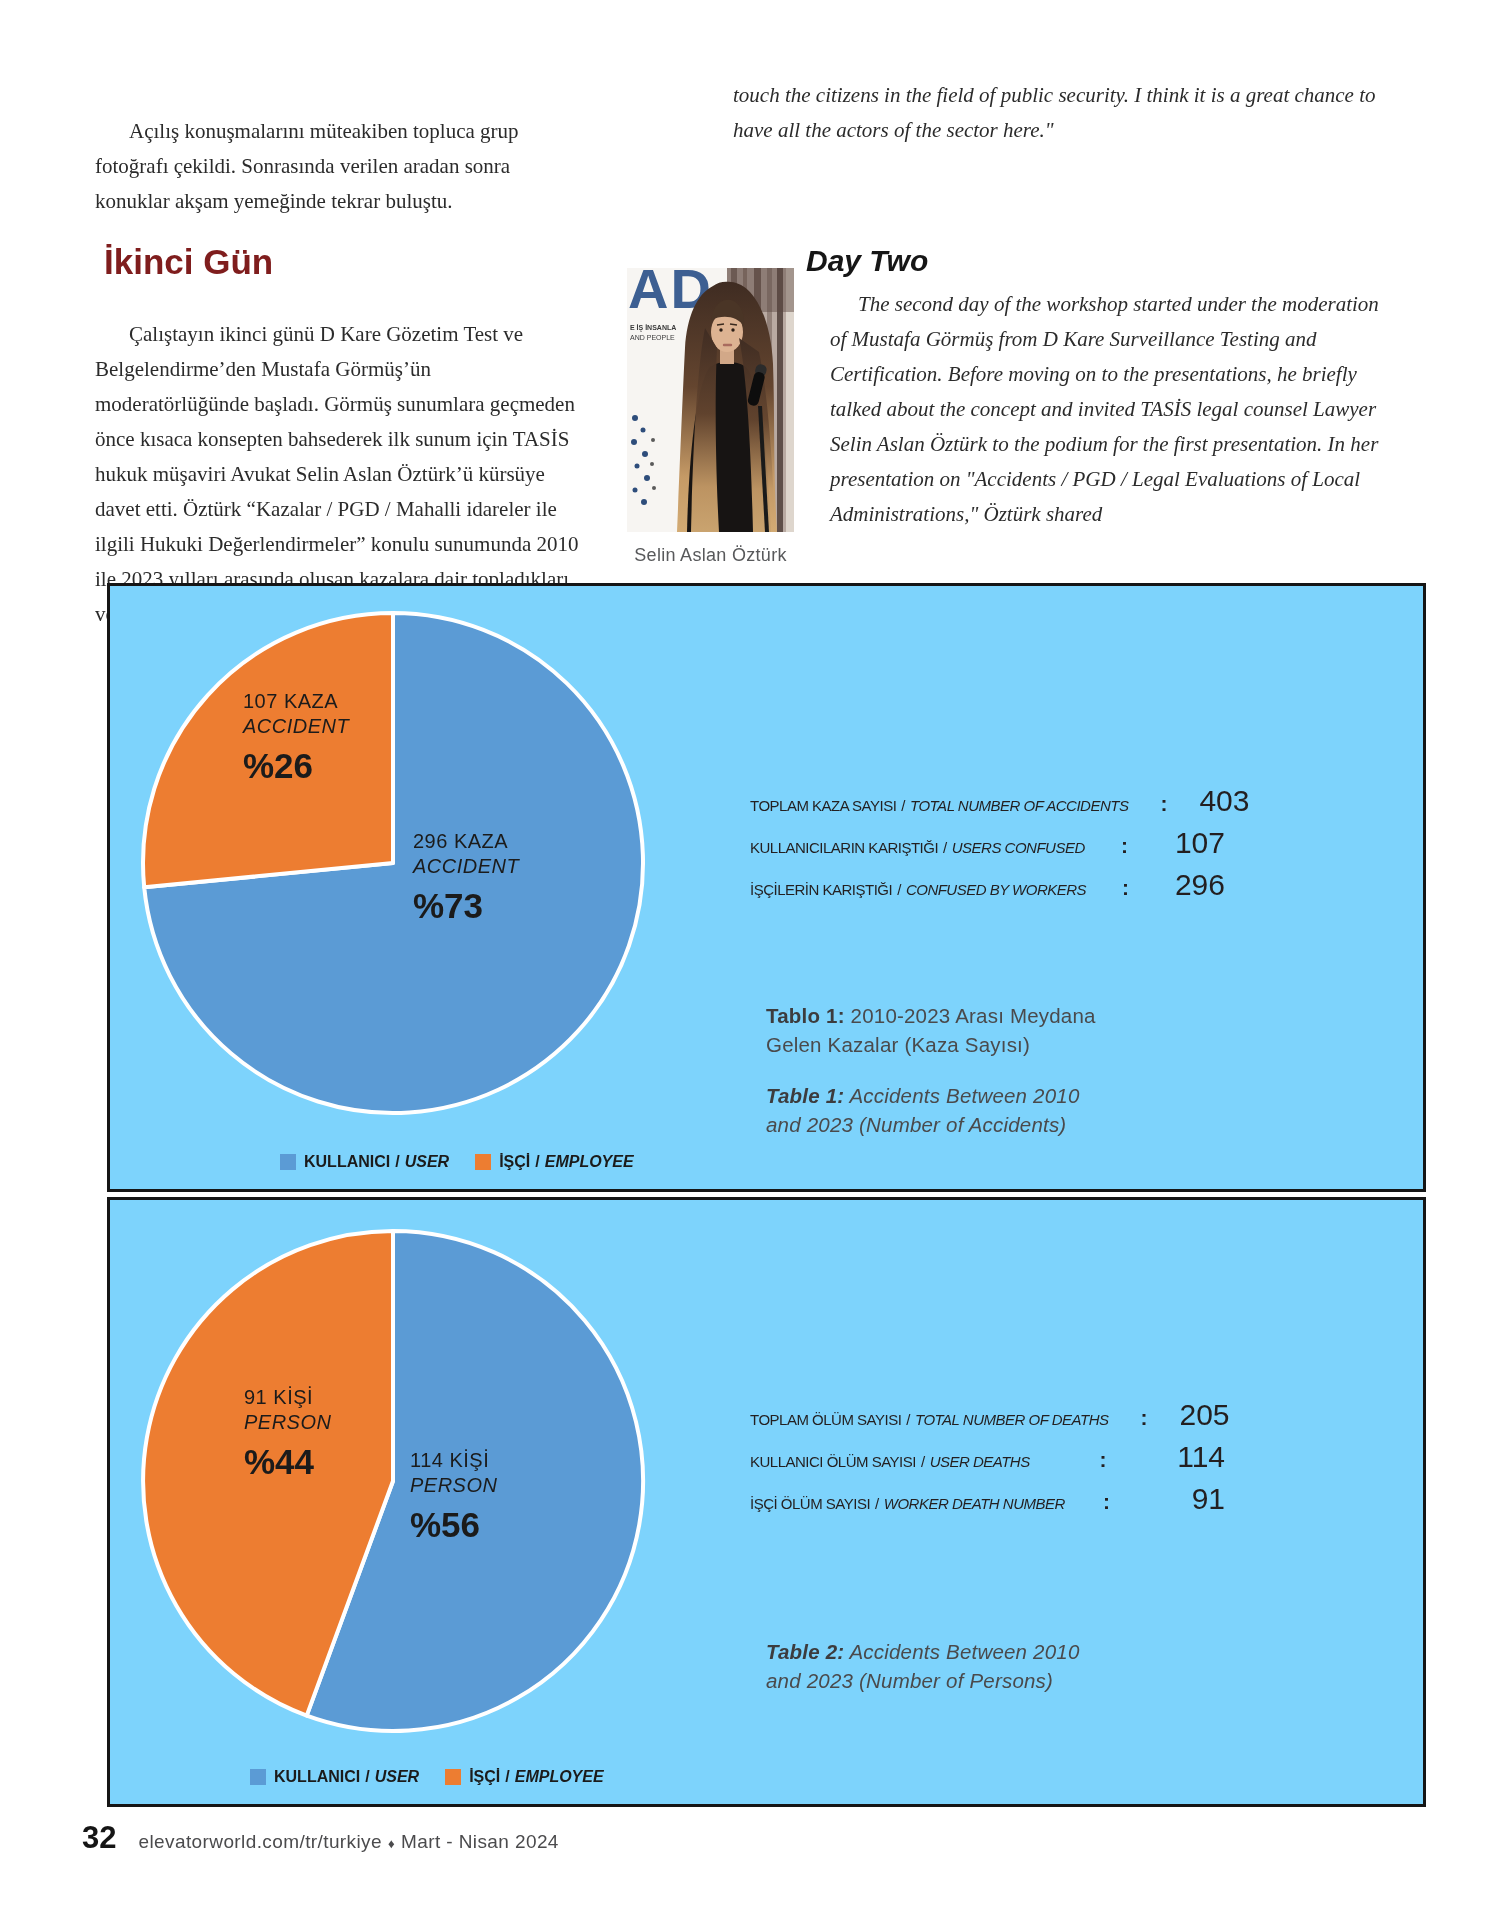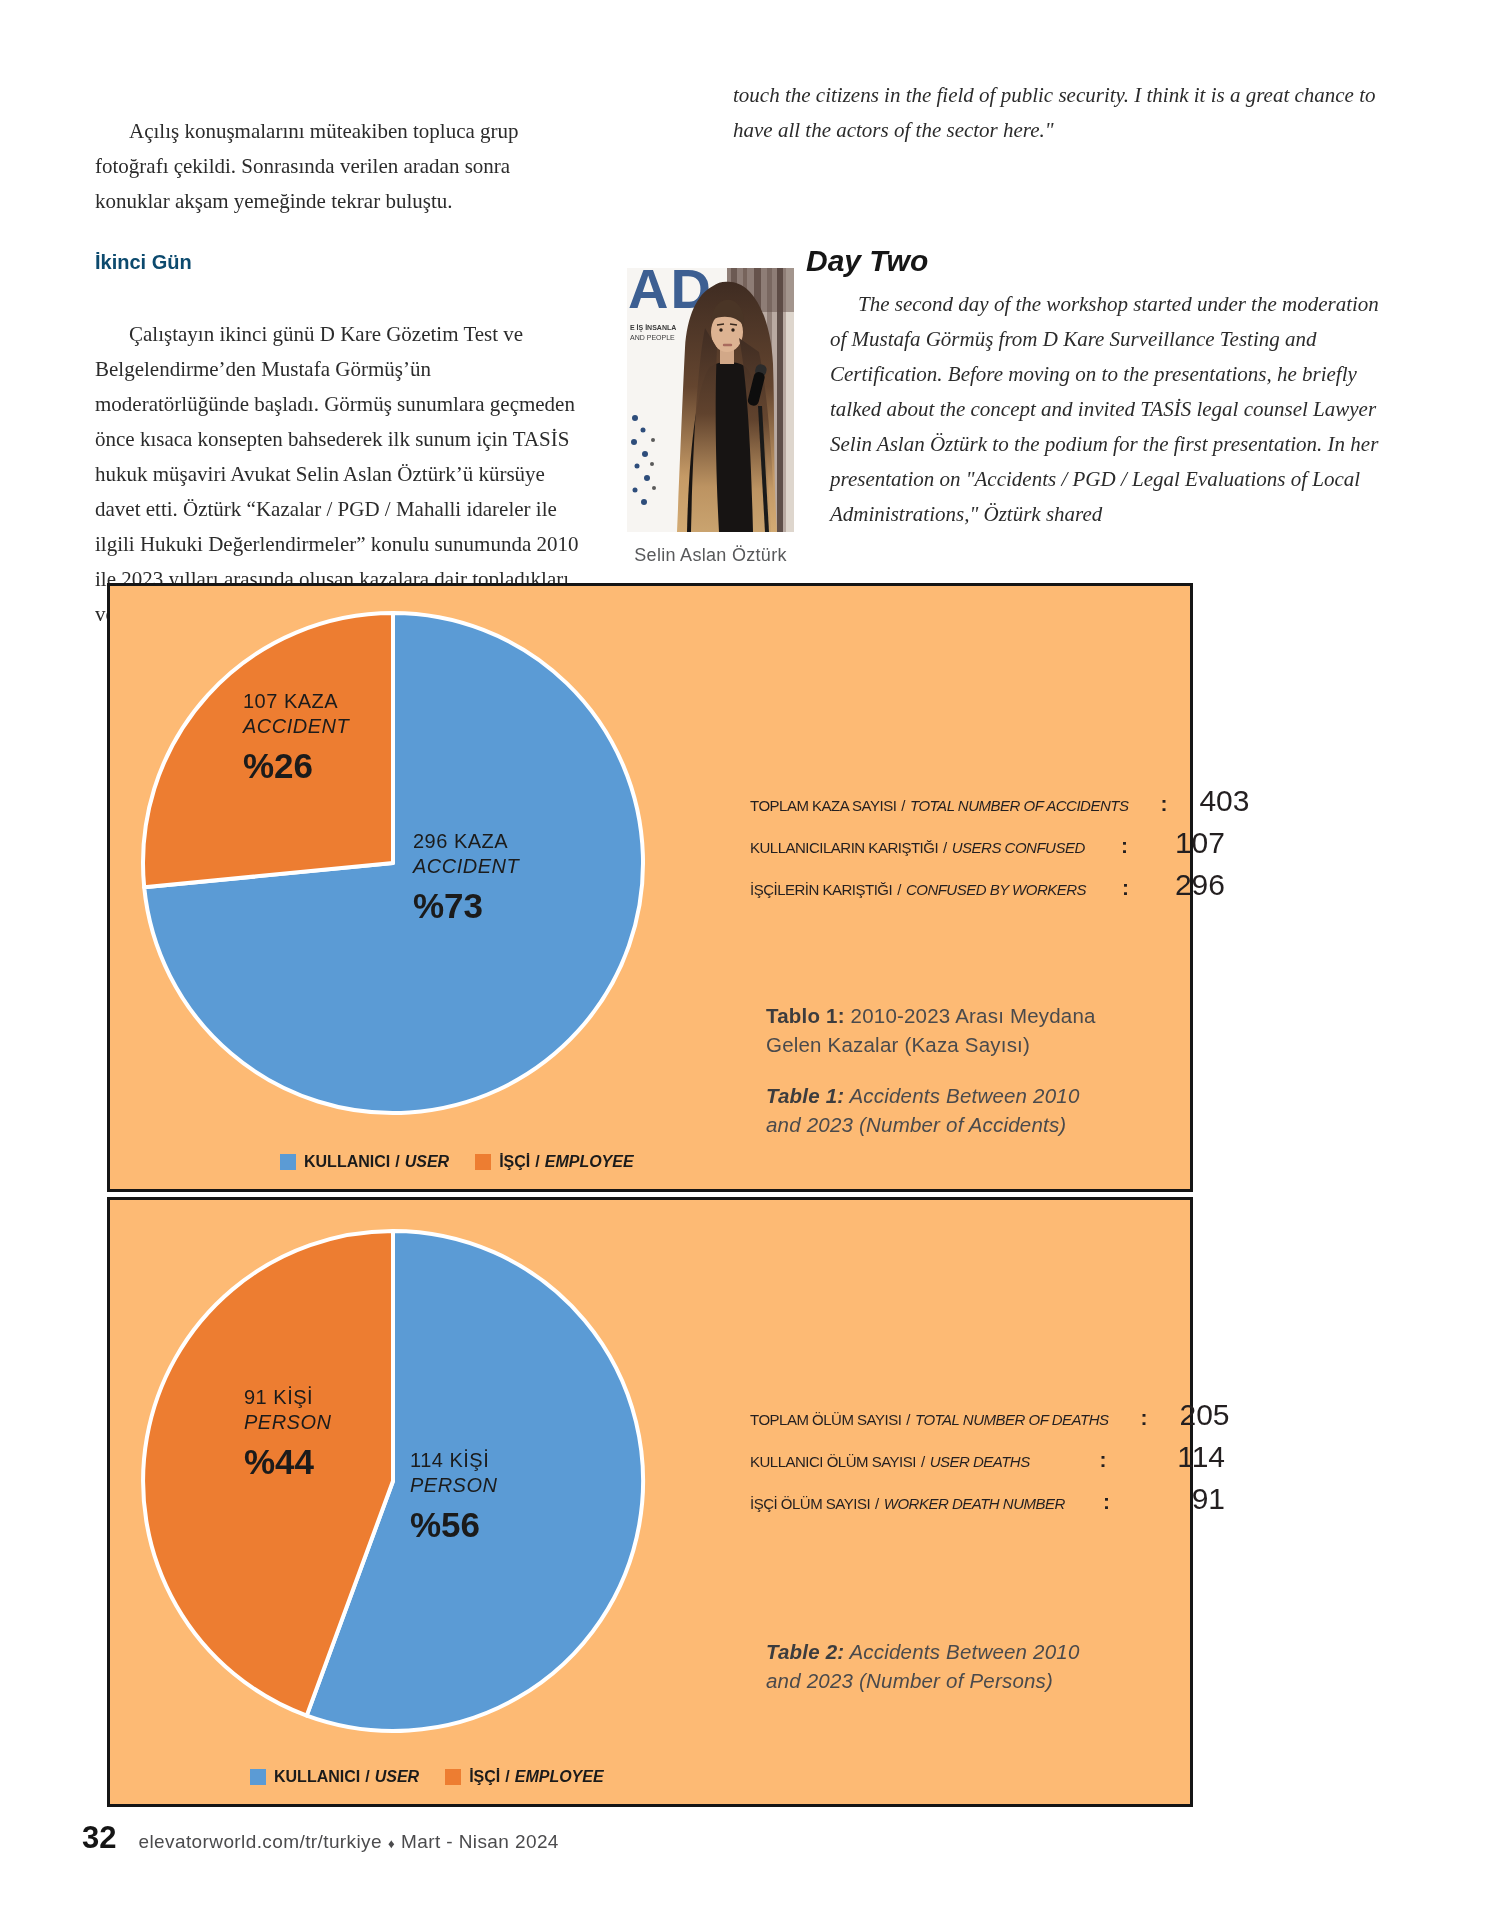--- a/index.html
+++ b/index.html
@@ -6,38 +6,38 @@
   body{
     width:1490px;height:1906px;position:relative;background:#ffffff;
     font-family:"Liberation Sans",sans-serif;color:#231f20;
     -webkit-font-smoothing:antialiased;
   }
   
   .serif{font-family:"Liberation Serif",serif;}
   #left-col{position:absolute;left:95px;top:78px;width:494px;}
   #left-col p{margin:0;font-size:21px;line-height:35px;color:#2b2b2b;}
   #left-col .indent{text-indent:34px;margin-top:36px;}
-  #left-col h2{margin:24px 0 10px 0;font-family:"Liberation Sans",sans-serif;
-    font-size:20px;line-height:38px;font-weight:700;color:#0c4a6e;}
+  #left-col h2{margin:24px 0 10px 9px;font-family:"Liberation Sans",sans-serif;
+    font-size:35px;line-height:38px;font-weight:700;color:#7f1d1d;}
   #right-col{position:absolute;left:733px;top:78px;width:662px;}
   #right-col p{margin:0;font-size:21px;line-height:35px;font-style:italic;color:#2b2b2b;}
   #right-col .indent{text-indent:24px;}
   #daytwo-block{position:absolute;left:806px;top:243px;width:586px;}
   #daytwo-block h2{margin:0 0 8px 0;font-size:30px;line-height:36px;font-weight:700;
     font-style:italic;color:#161616;font-family:"Liberation Sans",sans-serif;}
   #daytwo-block p{margin:0 0 0 24px;font-size:21px;line-height:35px;font-style:italic;
     color:#2b2b2b;text-indent:28px;}
   
   #photo-block{position:absolute;left:627px;top:268px;width:167px;}
   #photo-block .photo{width:167px;height:264px;display:block;}
   #photo-block .caption{margin-top:13px;font-size:18px;color:#58595b;text-align:center;
     white-space:nowrap;letter-spacing:0.3px;}
   
-  .panel{position:absolute;left:107px;width:1086px;border:3px solid #151515;
-    background:#fdba74;box-sizing:border-box;}
+  .panel{position:absolute;left:107px;width:1319px;border:3px solid #151515;
+    background:#7dd3fc;box-sizing:border-box;}
   #panel1{top:583px;height:609px;}
   #panel2{top:1197px;height:610px;}
   .pie{position:absolute;left:28px;top:22px;width:510px;height:510px;}
   #panel2 .pie{top:26px;}
   .pie-label{position:absolute;color:#1b1b1b;}
   .pie-label .l1{font-size:20px;letter-spacing:0.5px;line-height:25px;}
   .pie-label .l2{font-size:20px;font-style:italic;letter-spacing:0.5px;line-height:25px;}
   .pie-label .pct{font-size:35px;font-weight:800;margin-top:7px;letter-spacing:0;}
   .stats{position:absolute;left:640px;top:198px;width:475px;}
   .stat-row{display:flex;align-items:baseline;height:42px;gap:32px;}

